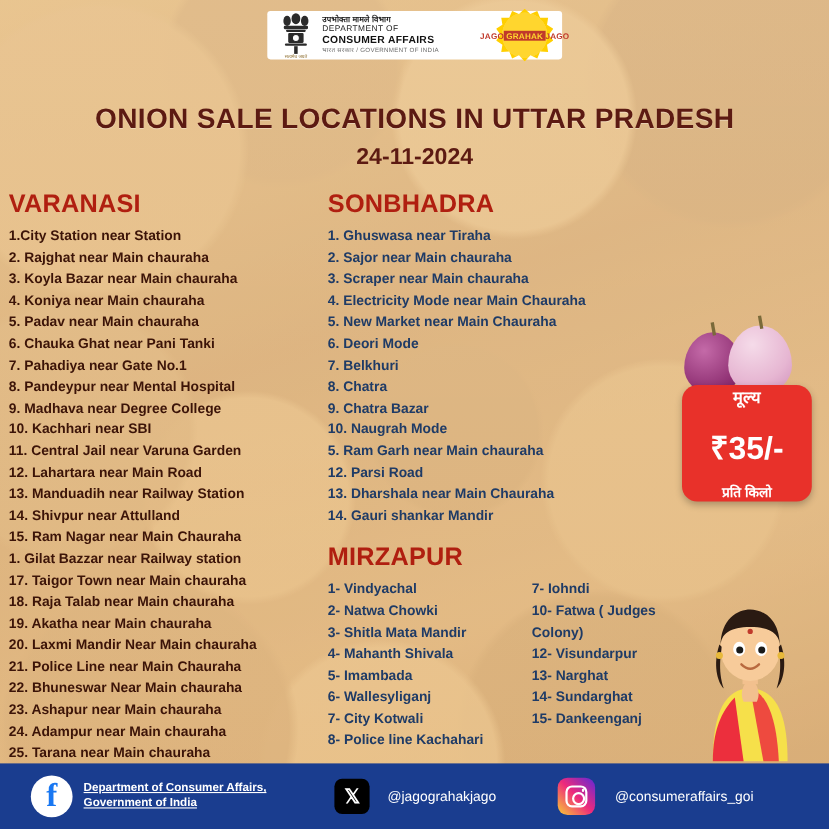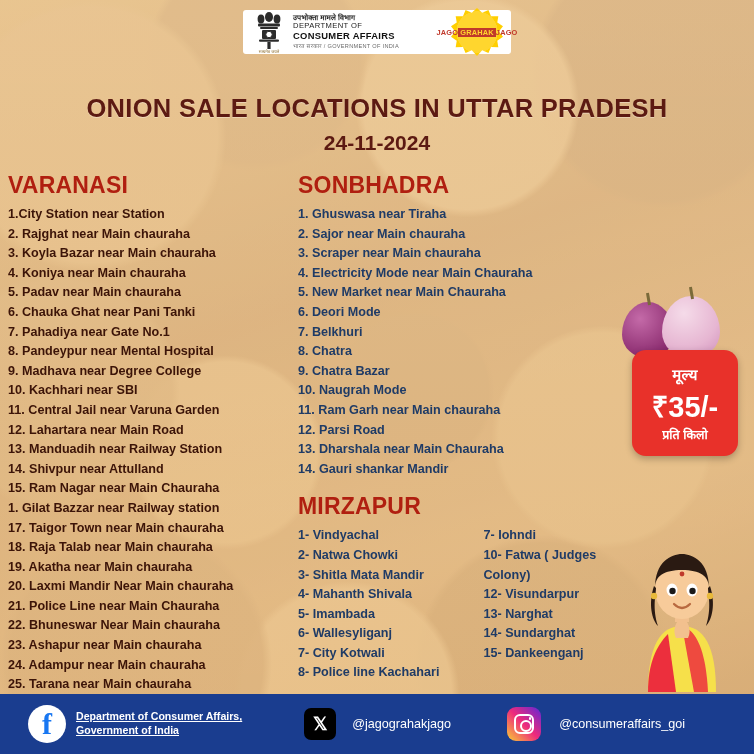--- a/index.html
+++ b/index.html
@@ -98,23 +98,23 @@
   .list.sonbhadra li { color:#1f3b66; }
   .list.mirzapur li { color:#1f3b66; }
 
   .mirza-cols { display:flex; gap:14px; }
   .mirza-cols .c1 { width:178px; }
   .mirza-cols .c2 { width:150px; }
   .mirza-cols .c2 li { white-space:normal; line-height:19.6px; }
 
   
   .price-badge {
-    position:absolute; right:16px; top:350px; width:106px; height:106px;
+    position:absolute; right:16px; top:350px; width:118px; height:106px;
     background:#e8312a; border-radius:14px;
-    display:flex; flex-direction:column; align-items:center; justify-content:center;
+    display:flex; flex-direction:column; align-items:center; justify-content:space-between;
     color:#fff; box-shadow:0 3px 7px rgba(0,0,0,.25);
   }
   .price-badge .p1 { font-size:15px; font-weight:bold; letter-spacing:.3px;}
   .price-badge .p2 { font-size:29px; font-weight:bold; margin:2px 0 1px; }
   .price-badge .p3 { font-size:12.5px; font-weight:bold; }
 
   
   .onions { position:absolute; right:28px; top:292px; width:104px; height:72px; }
   .onion { position:absolute; border-radius:50% 50% 48% 48%/ 58% 58% 42% 42%; }
   .onion.a {
@@ -245,21 +245,21 @@
     <li>1. Ghuswasa near Tiraha</li>
     <li>2. Sajor near Main chauraha</li>
     <li>3. Scraper near Main chauraha</li>
     <li>4. Electricity Mode near Main Chauraha</li>
     <li>5. New Market near Main Chauraha</li>
     <li>6. Deori Mode</li>
     <li>7. Belkhuri</li>
     <li>8. Chatra</li>
     <li>9. Chatra Bazar</li>
     <li>10. Naugrah Mode</li>
-    <li>11. Ram Garh near Main chauraha</li>
+    <li>5. Ram Garh near Main chauraha</li>
     <li>12. Parsi Road</li>
     <li>13. Dharshala near Main Chauraha</li>
     <li>14. Gauri shankar Mandir</li>
   </ul>
 
   <div class="city mirzapur">MIRZAPUR</div>
   <div class="mirza-cols">
     <ul class="list mirzapur c1">
       <li>1- Vindyachal</li>
       <li>2- Natwa Chowki</li>

